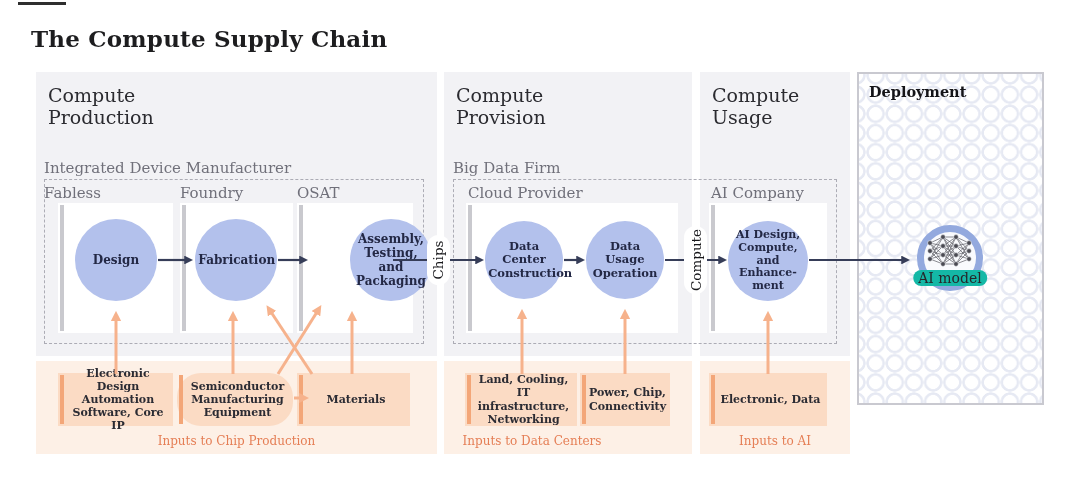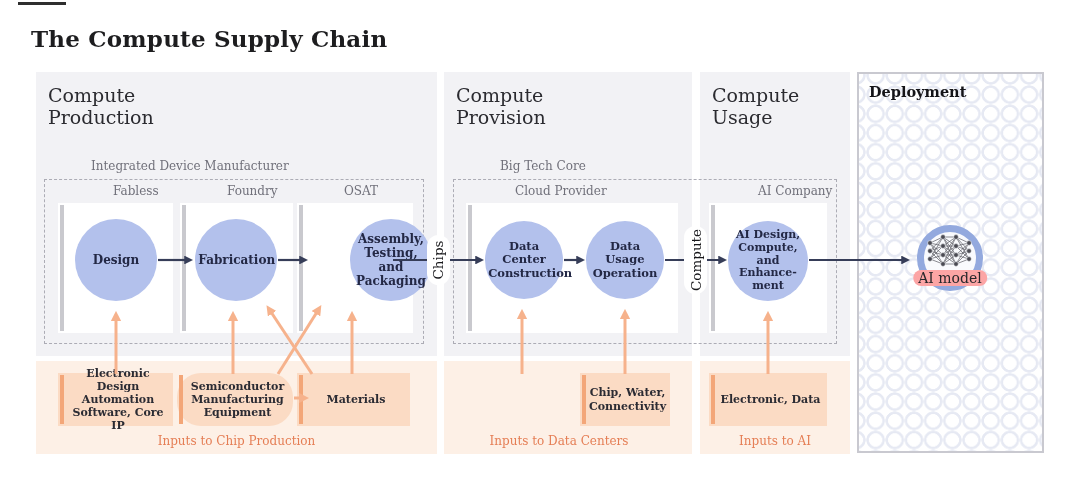--- a/index.html
+++ b/index.html
@@ -9,21 +9,21 @@
   }
   .top-rule { position:absolute; left:18px; top:2px; width:48px; height:3px; background:#2e2e2e; }
   .title { position:absolute; left:31px; top:25px; font-size:23px; font-weight:bold; color:#1d1d1f; letter-spacing:.2px; }
 
   .panel { position:absolute; top:72px; height:284px; background:var(--panel-gray,#f2f2f5); }
   .panel-production { left:36px;  width:401px; }
   .panel-provision  { left:444px; width:248px; }
   .panel-usage      { left:700px; width:150px; }
   .panel-header { position:absolute; left:12px; top:12px; font-size:19px; line-height:1.16; color:#2b2b30; width:132px; }
 
-  .org-label, .unit-label { position:absolute; font-size:12px; color:#70707a; white-space:nowrap;margin-left:47px; }
+  .org-label, .unit-label { position:absolute; font-size:15px; color:#70707a; white-space:nowrap; }
   .dashed-box { position:absolute; top:179px; height:165px; border:1px dashed #acacb5; box-sizing:border-box; }
   .box-idm { left:44px;  width:380px; }
   .box-btf { left:453px; width:384px; }
 
   .white-box { position:absolute; top:203px; height:130px; background:#ffffff; }
   .white-box::before { content:""; position:absolute; left:2px; top:2px; bottom:2px; width:4px; background:#c9c9ce; }
 
   .node {
     position:absolute; border-radius:50%; background:var(--node-blue,#b3c1ec);
     display:flex; align-items:center; justify-content:center; text-align:center;
@@ -45,37 +45,37 @@
   .caption { position:absolute; top:434px; font-size:12px; color:var(--caption-orange,#e57e55); text-align:center; }
 
   .arrows { position:absolute; left:0; top:0; width:1080px; height:481px; pointer-events:none; }
 
   .pill { position:absolute; background:#ffffff; border-radius:12px; display:flex; align-items:center; justify-content:center; }
   .pill span { transform:rotate(-90deg); white-space:nowrap; font-size:13.5px; color:#17171a; }
   .pill-chips   { left:427px; top:235px; width:23px; height:50px; }
   .pill-compute { left:684px; top:226px; width:23px; height:68px; }
 
   .panel-deployment {
-    position:absolute; left:857px; top:72px; width:187px; height:381px;
+    position:absolute; left:857px; top:72px; width:187px; height:333px;
     background-color:#ffffff;
     background-image:radial-gradient(circle, rgba(255,255,255,0) 6.4px, #e6e9f3 6.9px, #e6e9f3 9px, rgba(255,255,255,0) 9.5px);
     background-size:19.2px 19.2px; background-position:7px 11px;
     border:2px solid #c9c9d0; box-sizing:border-box;
   }
   .deploy-header { position:absolute; left:10px; top:9px; font-size:14.5px; font-weight:bold; color:#141418; }
 
   .ai-ring {
     position:absolute; left:917px; top:225px; width:66px; height:66px;
     border:7px solid var(--ring-blue,#93a9de); border-radius:50%;
     background:#f9fafd; box-sizing:border-box;
   }
   .nn-icon { position:absolute; left:927px; top:233px; width:45px; height:36px; }
   .ai-label {
     position:absolute; left:950px; top:270px; transform:translateX(-50%);
-    background:#fca5a5; border-radius:8px; padding:0 5px;
+    background:#14b8a6; border-radius:8px; padding:0 5px;
     font-size:14px; color:#26262a; white-space:nowrap;
   }
 </style>
 </head>
 <body>
 
 <div class="canvas">
 
   <div class="top-rule"></div>
   <div class="title">The Compute Supply Chain</div>
@@ -89,24 +89,24 @@
   <div class="panel panel-usage">
     <div class="panel-header">Compute Usage</div>
   </div>
 
   <div class="panel-deployment">
     <div class="deploy-header">Deployment</div>
   </div>
 
   <div class="org-label" style="left:44px; top:159px;">Integrated Device Manufacturer</div>
   <div class="dashed-box box-idm"></div>
-  <div class="org-label" style="left:453px; top:159px;">Big Tech Core</div>
+  <div class="org-label" style="left:453px; top:159px;">Big Data Firm</div>
   <div class="dashed-box box-btf"></div>
 
-  <div class="unit-label" style="left:66px;  top:184px;">Fabless</div>
+  <div class="unit-label" style="left:44px;  top:184px;">Fabless</div>
   <div class="unit-label" style="left:180px; top:184px;">Foundry</div>
   <div class="unit-label" style="left:297px; top:184px;">OSAT</div>
   <div class="unit-label" style="left:468px; top:184px;">Cloud Provider</div>
   <div class="unit-label" style="left:711px; top:184px;">AI Company</div>
 
   <div class="white-box" style="left:58px;  width:115px;"></div>
   <div class="white-box" style="left:180px; width:113px;"></div>
   <div class="white-box" style="left:297px; width:116px;"></div>
   <div class="white-box" style="left:466px; width:212px;"></div>
   <div class="white-box" style="left:709px; width:118px;"></div>
@@ -136,29 +136,32 @@
 
   <div class="input-box" style="left:58px;  width:115px;">
     <span>Electronic Design Automation Software, Core IP</span>
     </div>
   <div class="input-box" style="left:177px; width:116px;border-radius:24px;">
     <span>Semiconductor Manufacturing Equipment</span>
     </div>
   <div class="input-box" style="left:297px; width:113px;">
     <span>Materials</span>
     </div>
+  <div class="input-box" style="left:465px; width:112px;">
+    <span>Land, Cooling, IT infrastructure, Networking</span>
+    </div>
   <div class="input-box" style="left:580px; width:90px;">
-    <span>Chip, Water, Connectivity</span>
+    <span>Power, Chip, Connectivity</span>
     </div>
   <div class="input-box" style="left:709px; width:118px;">
     <span>Electronic, Data</span>
     </div>
 
   <div class="caption" style="left:36px;  width:401px;">Inputs to Chip Production</div>
-  <div class="caption" style="left:459px; width:200px;">Inputs to Data Centers</div>
+  <div class="caption" style="left:432px; width:200px;">Inputs to Data Centers</div>
   <div class="caption" style="left:700px; width:150px;">Inputs to AI</div>
 
   <svg class="arrows" viewBox="0 0 1080 481">
     <defs>
       <marker id="ah-dark" viewBox="0 0 4 4" refX="0.8" refY="2" markerWidth="4" markerHeight="4" orient="auto">
         <path d="M0,0 L4,2 L0,4 z" fill="#363d58"></path>
       </marker>
       <marker id="ah-orange" viewBox="0 0 4 4" refX="0.8" refY="2" markerWidth="3.4" markerHeight="3.4" orient="auto">
         <path d="M0,0 L4,2 L0,4 z" fill="#f6b28c"></path>
       </marker>

